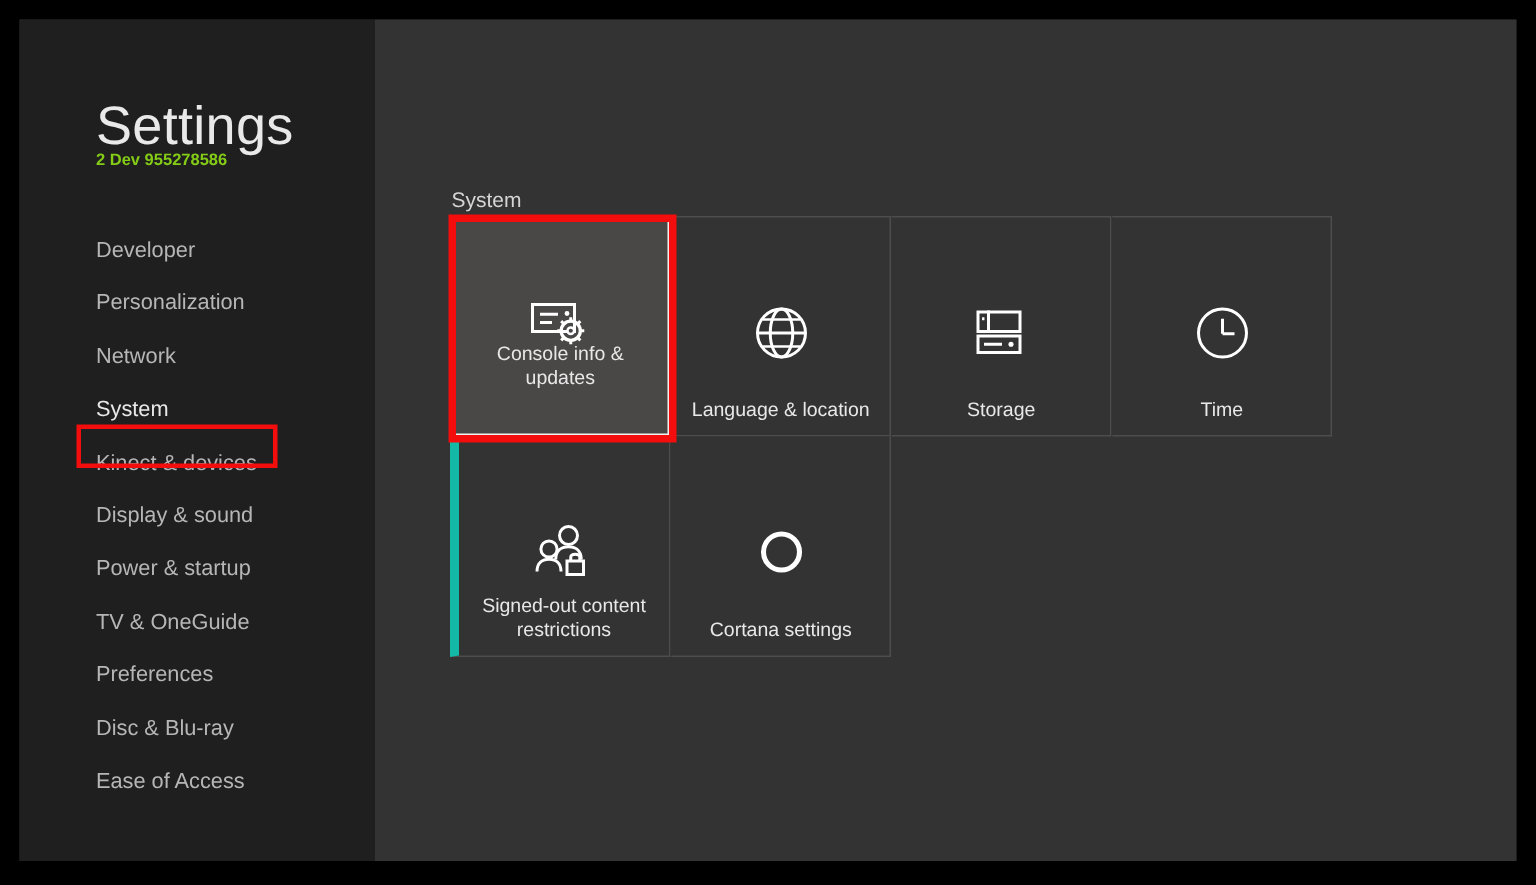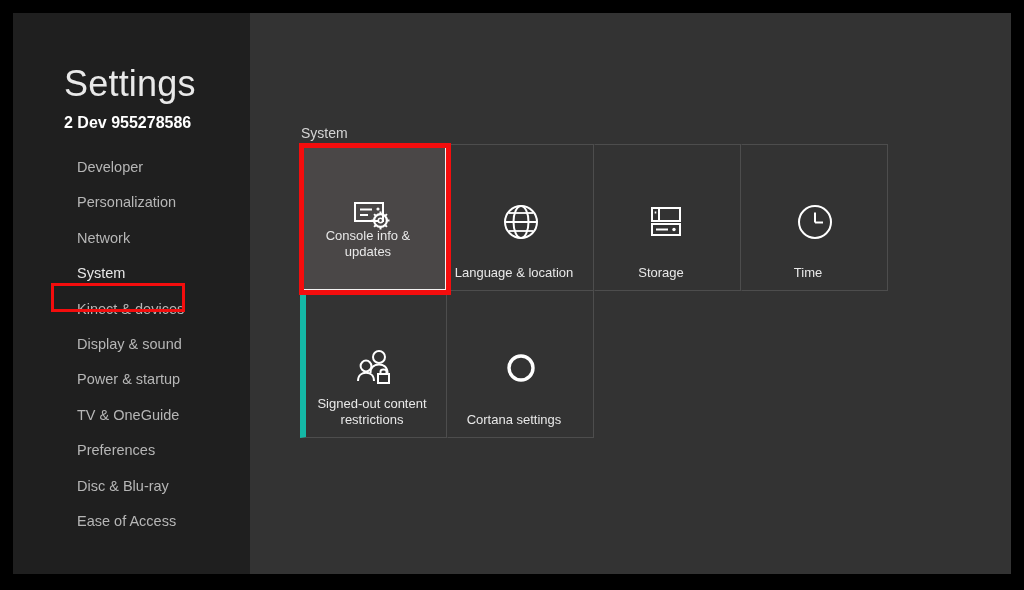--- a/index.html
+++ b/index.html
@@ -48,28 +48,27 @@
     top: 50px;
     font-size: 36px;
     font-weight: 300;
     color: #e9e9e9;
     letter-spacing: 0.2px;
   }
   #settings-subtitle {
     position: absolute;
     left: 51px;
     top: 88px;
-    font-size: 16px;
+    font-size: 11px;
     font-weight: bold;
-    color: #ffffff;
-    margin-top: 13px;
+    color: #84cc16;
   }
   #nav-list {
     position: absolute;
-    left: 13px;
+    left: 0;
     top: 137px;
     width: 237px;
   }
   .nav-item {
     position: relative;
     height: 35.4px;
     line-height: 35.4px;
     padding-left: 51px;
     font-size: 14.5px;
     color: #b6b6b6;
@@ -121,21 +120,21 @@
     width: 147px;
     height: 147px;
     box-sizing: border-box;
     background: #333333;
     border-right: 1px solid #4d4d4d;
     border-bottom: 1px solid #4d4d4d;
     border-top: 1px solid #4d4d4d;
     border-left: 1px solid transparent;
     display: flex;
     flex-direction: column;
-    align-items: flex-start;
+    align-items: center;
     justify-content: flex-end;
     padding-bottom: 9px;
   }
   .tile-row.row-2 .tile {
     border-top: none;
   }
   .tile:first-child {
     border-left: 6px solid #14b8a6;
   }
   .tile.selected {

